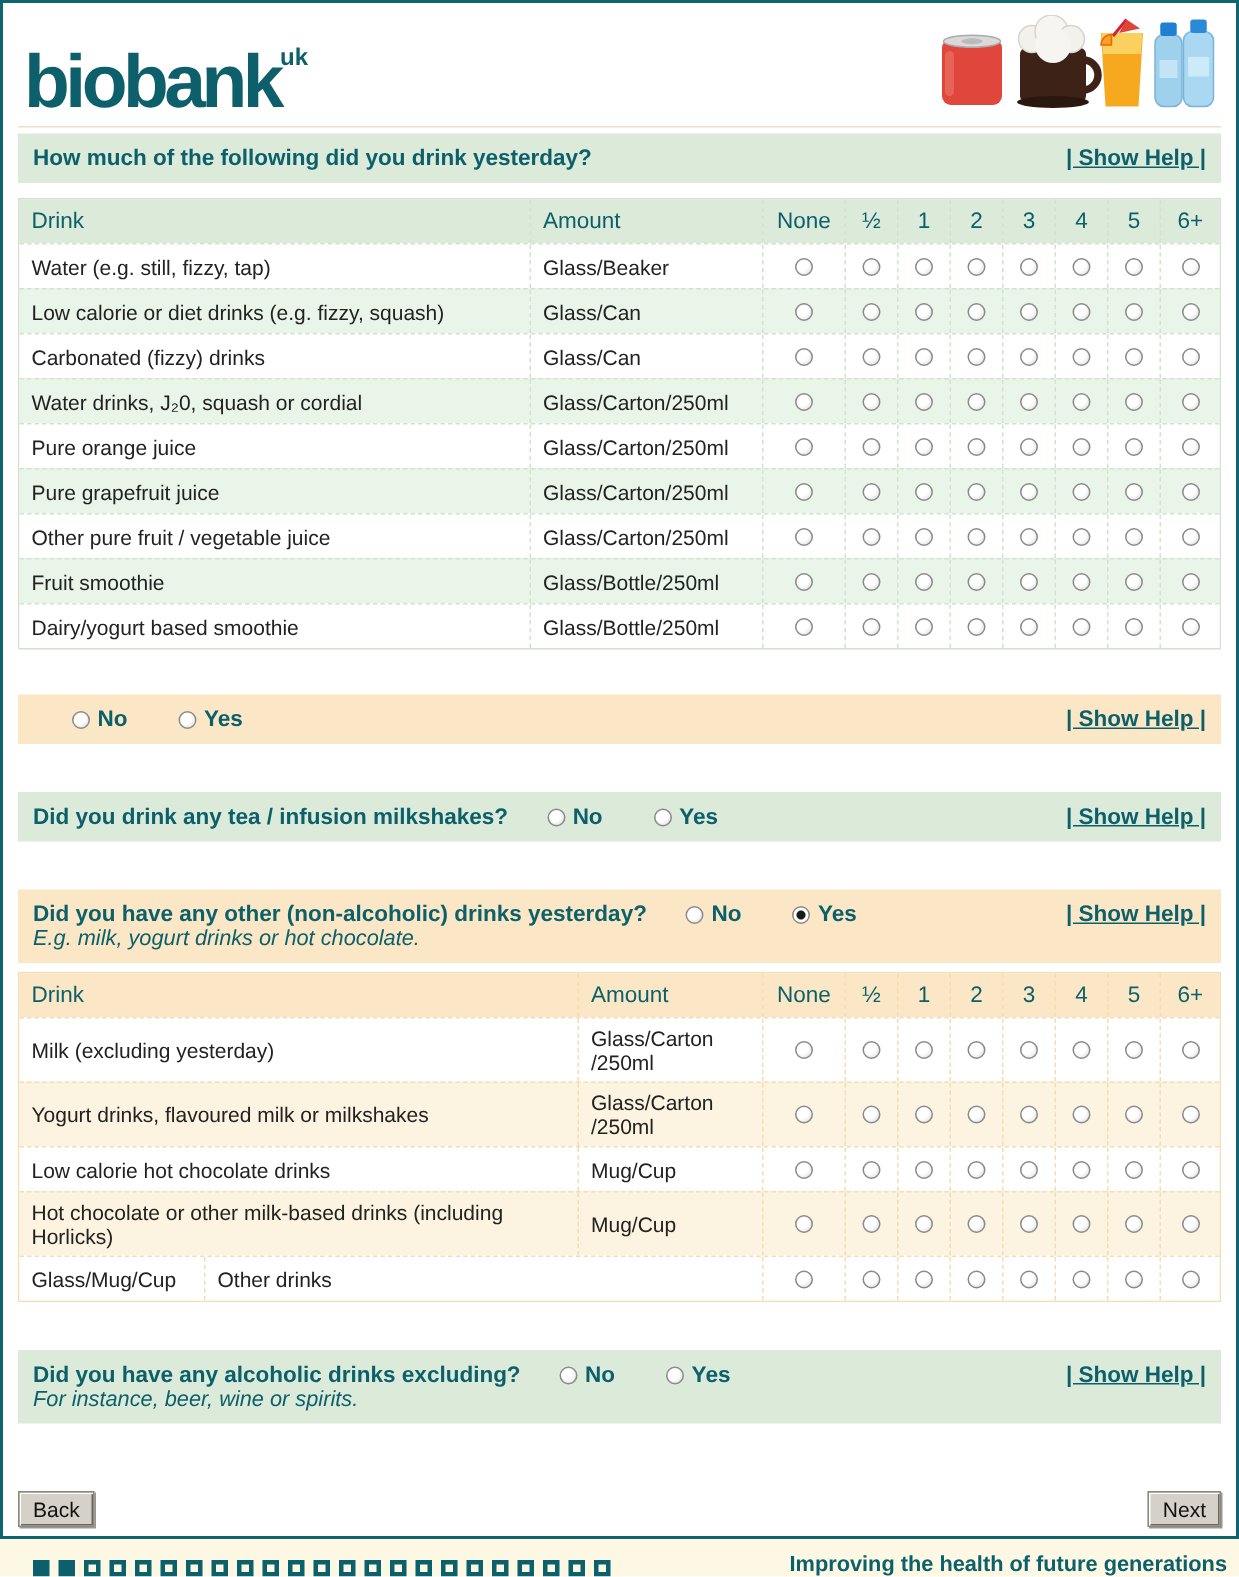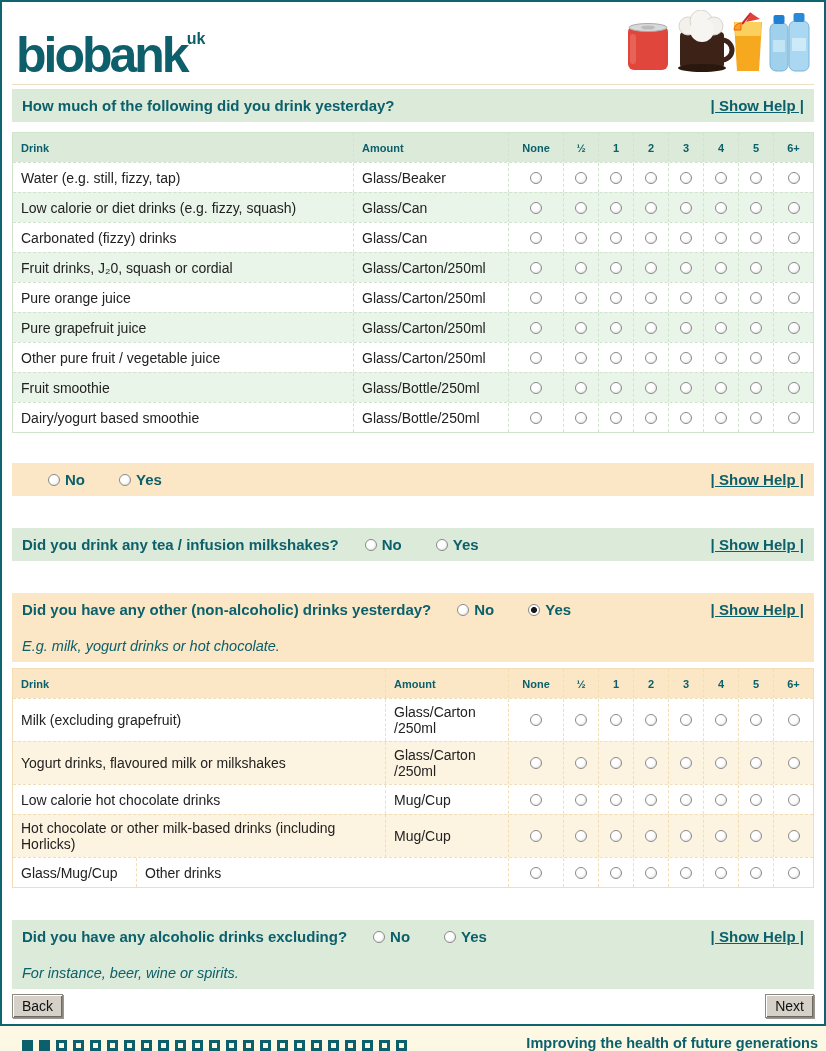--- a/index.html
+++ b/index.html
@@ -30,34 +30,34 @@
   
   .band{display:flex;padding:8px 10px;font-size:15px}
   .band.green{background:var(--green-band)}
   .band.peach{background:var(--peach-band)}
   .band .q{font-weight:bold;color:var(--teal)}
   .band .spacer{flex:1}
   .help{color:var(--teal);font-weight:bold;text-decoration:underline;font-size:15px;cursor:pointer;white-space:nowrap}
   .opts{display:flex;align-items:center;margin-left:26px;gap:34px}
   .opt{display:flex;align-items:center;gap:5px;font-weight:bold;color:var(--teal);cursor:pointer}
   .band.multi{flex-wrap:wrap}
-  .hint{width:100%;font-style:italic;color:var(--teal);margin-top:20px;font-size:14.5px}
+  .hint{width:100%;font-style:italic;color:var(--teal);margin-top:0;font-size:14.5px}
   
   input[type=radio]{
     appearance:none;-webkit-appearance:none;width:12px;height:12px;border-radius:50%;
     border:1px solid #8a8a8a;background:radial-gradient(circle at 35% 35%, #ffffff 45%, #d6d6d6);
     margin:0;cursor:pointer;flex:0 0 auto;
   }
   input[type=radio]:checked{
     background:radial-gradient(circle, #1a1a1a 0 2.6px, #ffffff 3.4px 100%);
   }
   
   .tbl{margin-top:8px}
   .tbl .trow{display:flex;align-items:stretch;background:#fff}
-  .tbl .trow.head{font-weight:bold;color:var(--teal);font-size:11px}
+  .tbl .trow.head{font-weight:normal;color:var(--teal);font-size:15px}
   .tbl.green .trow.head{background:var(--green-band)}
   .tbl.peach .trow.head{background:var(--peach-band)}
   .tbl.green{border:1px solid var(--green-bd)}
   .tbl.peach{border:1px solid var(--peach-bd)}
   .tbl .trow + .trow{border-top:1px dashed var(--bd)}
   .tbl.green{--bd:var(--green-bd);--alt:var(--green-alt)}
   .tbl.peach{--bd:var(--peach-bd);--alt:var(--peach-alt)}
   .tbl .trow.alt{background:var(--alt)}
   .c{display:flex;align-items:center;padding:5px 8px;border-left:1px dashed var(--bd);min-height:29px}
   .c:first-child{border-left:none}
@@ -230,21 +230,21 @@
           <input type="radio" name="section_drinks.table-2" style="">
         </div>
         <div class="c c-q c-n">
           <input type="radio" name="section_drinks.table-2" style="">
         </div>
         <div class="c c-q c-last">
           <input type="radio" name="section_drinks.table-2" style="">
         </div>
       </div>
       <div class="trow alt">
-        <div class="c c-drink">Fruit drinks, J₂0, squash or cordial</div>
+        <div class="c c-drink">Water drinks, J₂0, squash or cordial</div>
         <div class="c c-amount">Glass/Carton/250ml</div>
         <div class="c c-q c-none">
           <input type="radio" name="section_drinks.table-3" style="">
         </div>
         <div class="c c-q c-n">
           <input type="radio" name="section_drinks.table-3" style="">
         </div>
         <div class="c c-q c-n">
           <input type="radio" name="section_drinks.table-3" style="">
         </div>
@@ -461,21 +461,21 @@
         <div class="c c-q c-none">None</div>
         <div class="c c-q c-n">½</div>
         <div class="c c-q c-n">1</div>
         <div class="c c-q c-n">2</div>
         <div class="c c-q c-n">3</div>
         <div class="c c-q c-n">4</div>
         <div class="c c-q c-n">5</div>
         <div class="c c-q c-last">6+</div>
       </div>
       <div class="trow">
-        <div class="c c-drink">Milk (excluding grapefruit)</div>
+        <div class="c c-drink">Milk (excluding yesterday)</div>
         <div class="c c-amount">Glass/Carton /250ml</div>
         <div class="c c-q c-none">
           <input type="radio" name="section_other_drinks.table-0" style="">
         </div>
         <div class="c c-q c-n">
           <input type="radio" name="section_other_drinks.table-0" style="">
         </div>
         <div class="c c-q c-n">
           <input type="radio" name="section_other_drinks.table-0" style="">
         </div>

